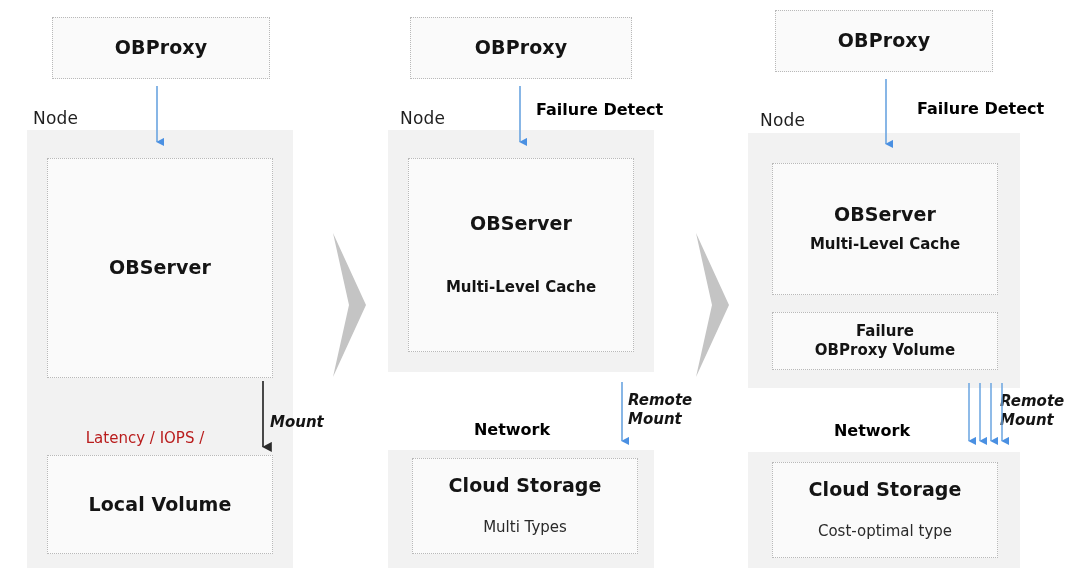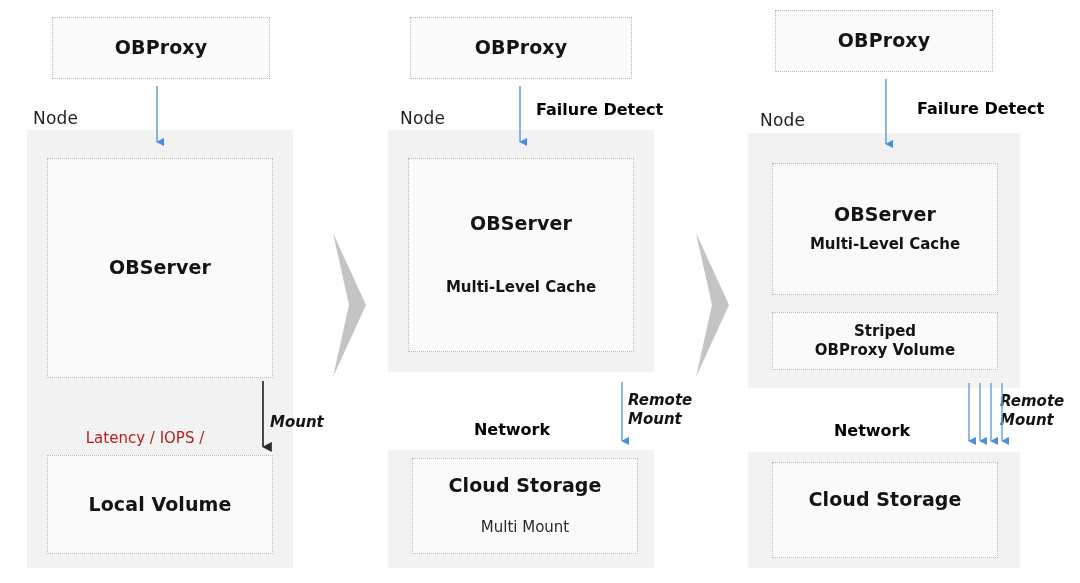--- a/index.html
+++ b/index.html
@@ -130,21 +130,21 @@
       <div class="reg15">Bandwidth / Failure</div>
     </div>
 
     <div class="freetext italbold" style="left:628px;top:391px;width:86px;text-align:left;">Remote
 Mount</div>
 
     <div class="graybox" style="left:388px;top:450px;width:266px;height:118px;"></div>
 
     <div class="dashbox" style="left:412px;top:458px;width:226px;height:96px;">
       <div class="boxtitle" style="margin-bottom:20px;">Cloud Storage</div>
-      <div class="boxsub-reg">Multi Mount</div>
+      <div class="boxsub-reg">Multi Types</div>
     </div>
   </div>
 
   <div class="panel" style="left:0;width:1080px;">
 
     <div class="dashbox" style="left:775px;top:10px;width:218px;height:62px;">
       <div class="boxtitle">OBProxy</div>
     </div>
 
     <div class="nodelabel" style="left:760px;top:110px;">Node</div>
@@ -152,37 +152,38 @@
     <div class="freetext bold16" style="left:917px;top:99px;width:170px;text-align:left;">Failure Detect</div>
 
     <div class="graybox" style="left:748px;top:133px;width:272px;height:255px;"></div>
 
     <div class="dashbox" style="left:772px;top:163px;width:226px;height:132px;">
       <div class="boxtitle" style="margin-bottom:8px;">OBServer</div>
       <div class="boxsub">Multi-Level Cache</div>
     </div>
 
     <div class="dashbox" style="left:772px;top:312px;width:226px;height:58px;">
-      <div class="boxsub">Striped</div>
+      <div class="boxsub">Failure</div>
       <div class="boxsub">OBProxy Volume</div>
     </div>
 
     <div class="freetext" style="left:748px;top:380px;width:248px;">
       <div class="bold16">Network</div>
       <div class="reg15">Latency / IOPS /</div>
       <div class="reg15">Bandwidth / Failure</div>
     </div>
 
     <div class="freetext italbold" style="left:1000px;top:392px;width:86px;text-align:left;">Remote
 Mount</div>
 
     <div class="graybox" style="left:748px;top:452px;width:272px;height:116px;"></div>
 
     <div class="dashbox" style="left:772px;top:462px;width:226px;height:96px;">
       <div class="boxtitle" style="margin-bottom:20px;">Cloud Storage</div>
+      <div class="boxsub-reg">Cost-optimal type</div>
     </div>
   </div>
 
   <svg class="svg-layer" viewBox="0 0 1080 583">
     <defs>
       <marker id="bluehead" markerWidth="9" markerHeight="9" refX="4.5" refY="7.6" orient="auto" markerUnits="userSpaceOnUse">
         <path d="M0.4,0.6 L8.6,0.6 L4.5,8.4 Z" fill="#4a90e2"></path>
       </marker>
       <marker id="blackhead" markerWidth="11" markerHeight="11" refX="5.5" refY="9.4" orient="auto" markerUnits="userSpaceOnUse">
         <path d="M0.4,0.6 L10.6,0.6 L5.5,10.2 Z" fill="#2b2b2b"></path>

